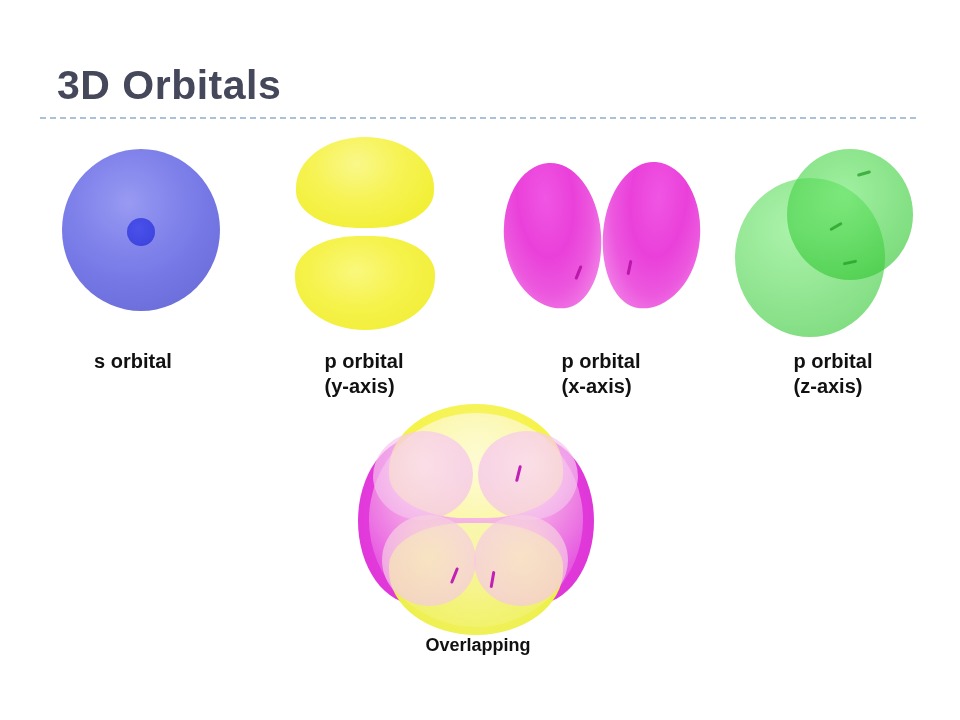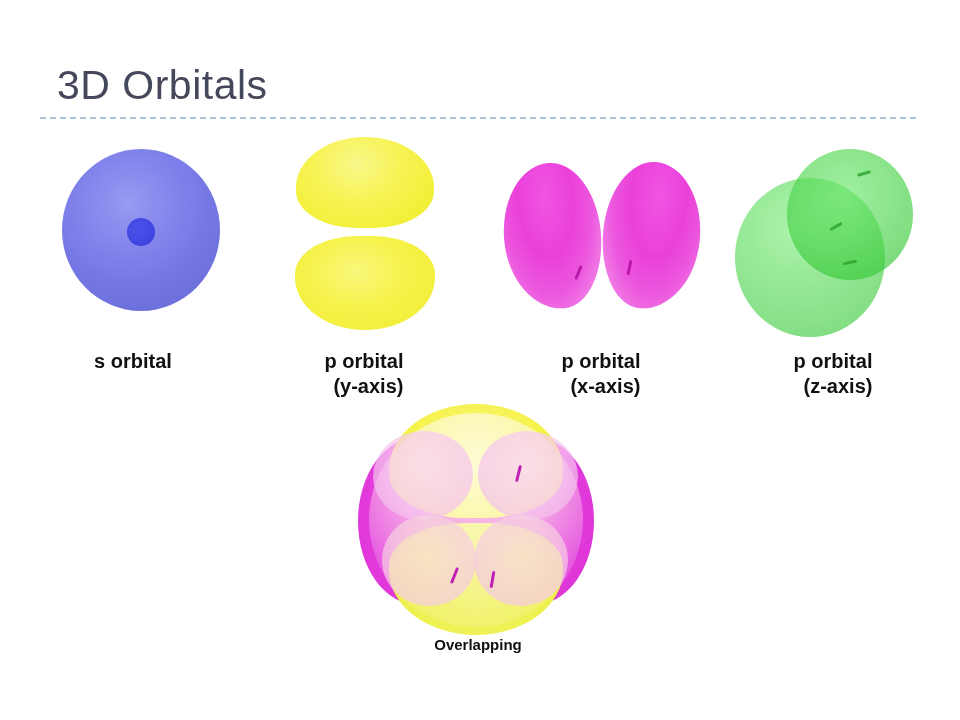--- a/index.html
+++ b/index.html
@@ -3,21 +3,21 @@
 <meta charset="utf-8">
 <style>
   html,body{margin:0;padding:0;background:#ffffff;}
   .slide{
     position:relative;width:960px;height:720px;background:#ffffff;overflow:hidden;
     font-family:"Liberation Sans",sans-serif;
   }
   
   .slide-title{
     position:absolute;left:57px;top:62px;margin:0;
-    font-size:41px;font-weight:400;letter-spacing:0.5px;
+    font-size:41px;font-weight:700;letter-spacing:0.5px;
     color:var(--title-text,#45475a);
   }
   .title-divider{
     position:absolute;left:40px;top:117px;width:876px;height:0;
     border-top:2px dashed var(--divider,#a9c2d8);
   }
   
   .fig{position:absolute;}
   .fig *{position:absolute;}
   
@@ -118,30 +118,30 @@
       rgba(248,224,204,0.82) 0%, rgba(246,205,226,0.72) 65%, rgba(240,188,230,0.62) 100%);}
   .ov-lobe.lr{left:114px;top:110px;width:94px;height:91px;transform:rotate(-5deg);
     background:radial-gradient(ellipse at 50% 45%,
       rgba(248,222,210,0.82) 0%, rgba(246,203,228,0.72) 65%, rgba(240,186,230,0.62) 100%);}
   .ov-slash{width:3px;height:17px;background:#c21fb6;border-radius:2px;}
   .ov-slash.s1{left:157px;top:60px;transform:rotate(14deg);}
   .ov-slash.s2{left:93px;top:162px;transform:rotate(22deg);}
   .ov-slash.s3{left:131px;top:166px;transform:rotate(10deg);}
   
   .lbl{
-    position:absolute;transform:translateX(-50%);text-align:right;
+    position:absolute;transform:translateX(-50%);text-align:left;
     font-weight:700;font-size:20px;line-height:25px;
     color:var(--label-text,#111111);white-space:nowrap;
   }
   .lbl span{display:block;}
   #lbl-s{left:133px;top:349px;}
   #lbl-py{left:364px;top:349px;}
   #lbl-px{left:601px;top:349px;}
   #lbl-pz{left:833px;top:349px;}
-  #lbl-ov{left:478px;top:632px;font-size:15px;line-height:26px;}
+  #lbl-ov{left:478px;top:632px;font-size:18px;line-height:26px;}
 </style>
 </head>
 <body>
 
 <div class="slide">
 
   <h1 class="slide-title">3D Orbitals</h1>
   <div class="title-divider"></div>
 
   <div class="fig" id="fig-s">

